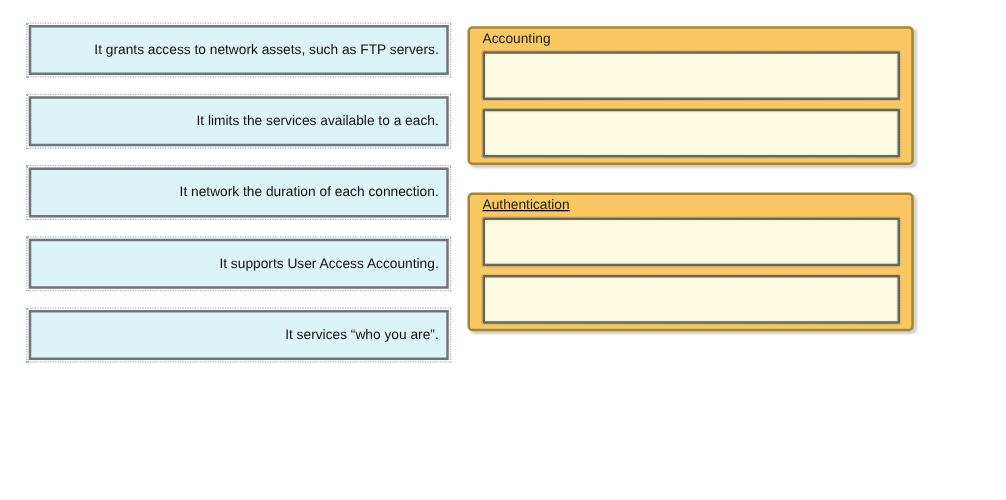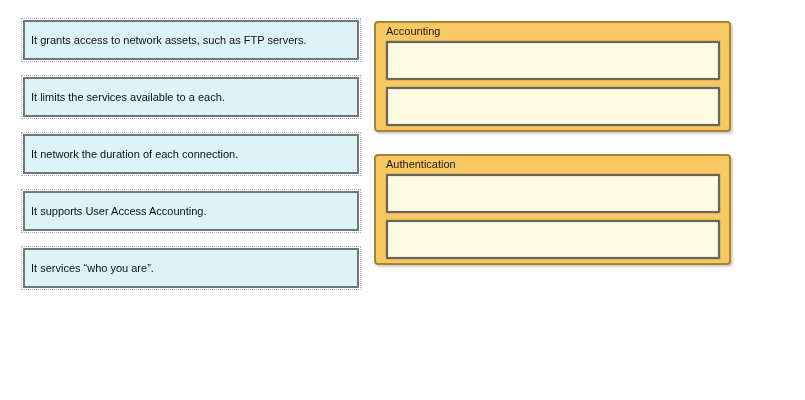--- a/index.html
+++ b/index.html
@@ -28,21 +28,21 @@
   .card {
     box-sizing: border-box;
     height: 40px;
     margin-bottom: 17px;
     background: var(--statement-bg, #dcf3f7);
     border: 2px solid var(--statement-border, #70757a);
     outline: 1px dotted #a9b4b6;
     outline-offset: 1px;
     display: flex;
     align-items: center;
-    justify-content: flex-start;
+    justify-content: flex-end;
     text-align: center;
     cursor: move;
   }
   .card span {
     font-size: 11px;
     color: #101010;
     line-height: 13px;
     padding: 0 6px;
   }
   
@@ -52,21 +52,21 @@
     width: 357px;
     height: 111px;
     box-sizing: border-box;
     background: var(--panel-bg, #f9c863);
     border: 2px solid var(--panel-border, #a8862f);
     border-radius: 4px;
     box-shadow: 2px 2px 2px rgba(120,120,120,0.35);
     padding: 0 9px 0 10px;
   }
   .panel-accounting { top: 21px; }
-  .panel-authentication { top: 154px; }
+  .panel-authentication { top: 154px; text-decoration: underline; }
   .panel-title {
     font-size: 11px;
     line-height: 14px;
     height: 15px;
     margin: 1px 0 2px 0px;
     color: #1c1c1c;
   }
   .dropzone {
     box-sizing: border-box;
     height: 39px;

